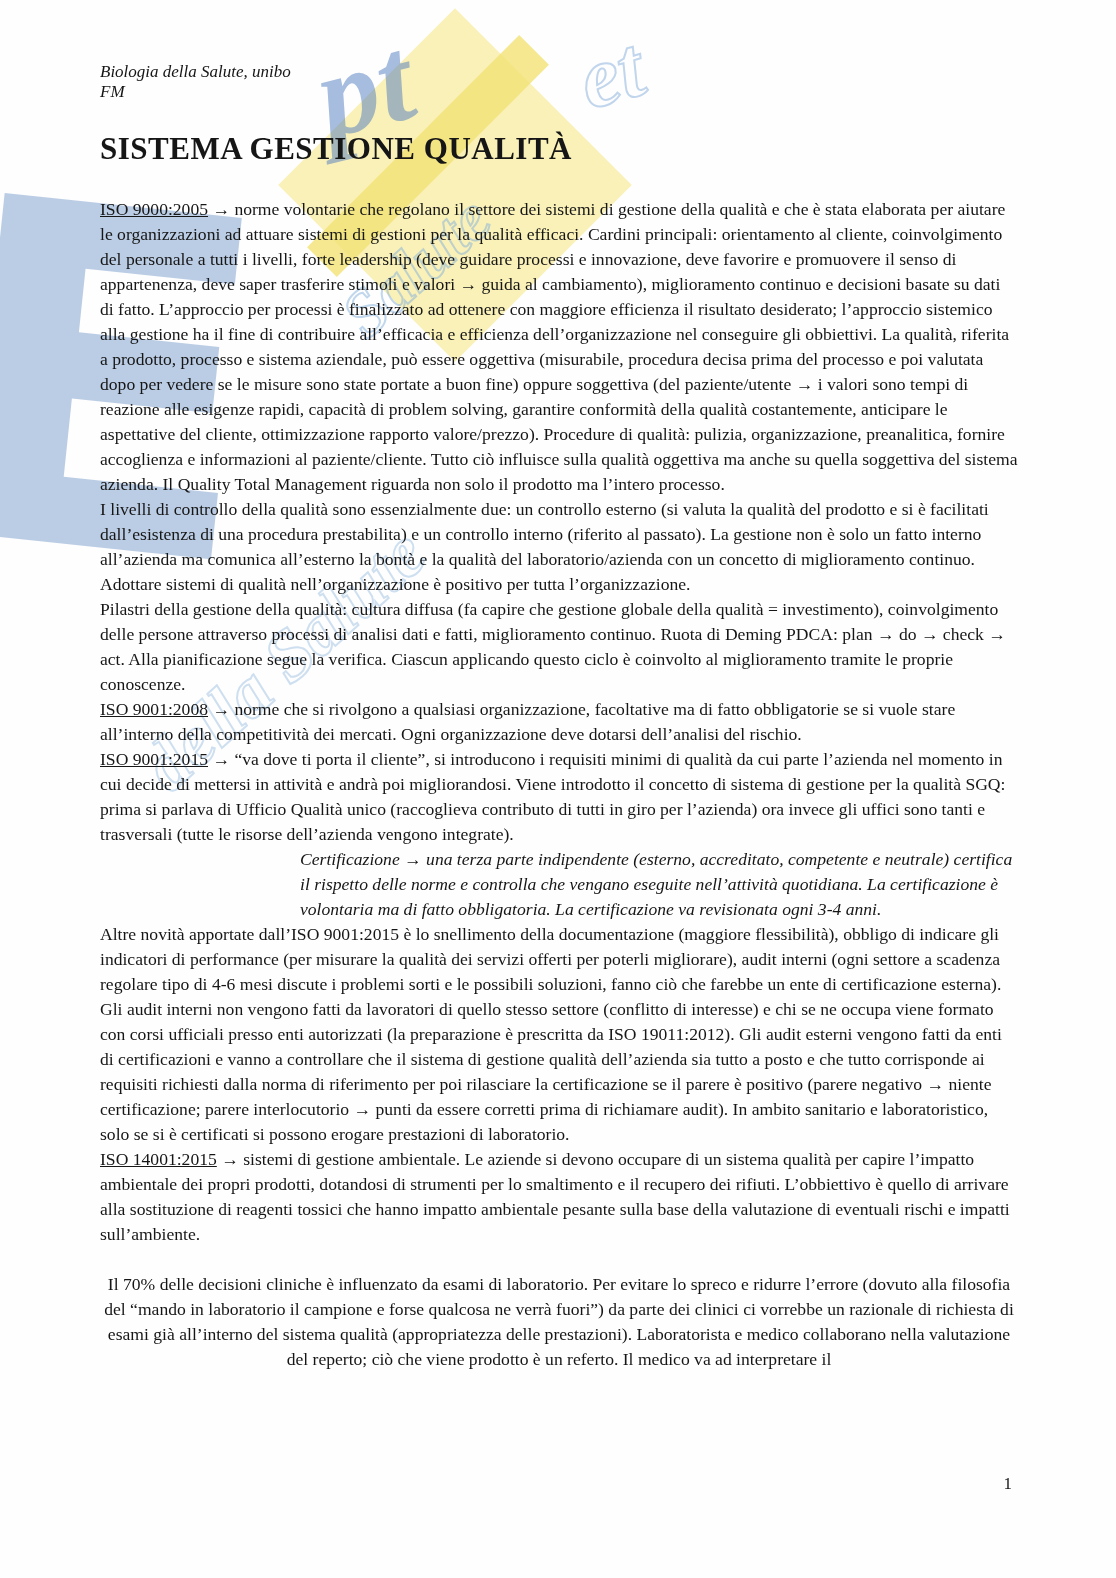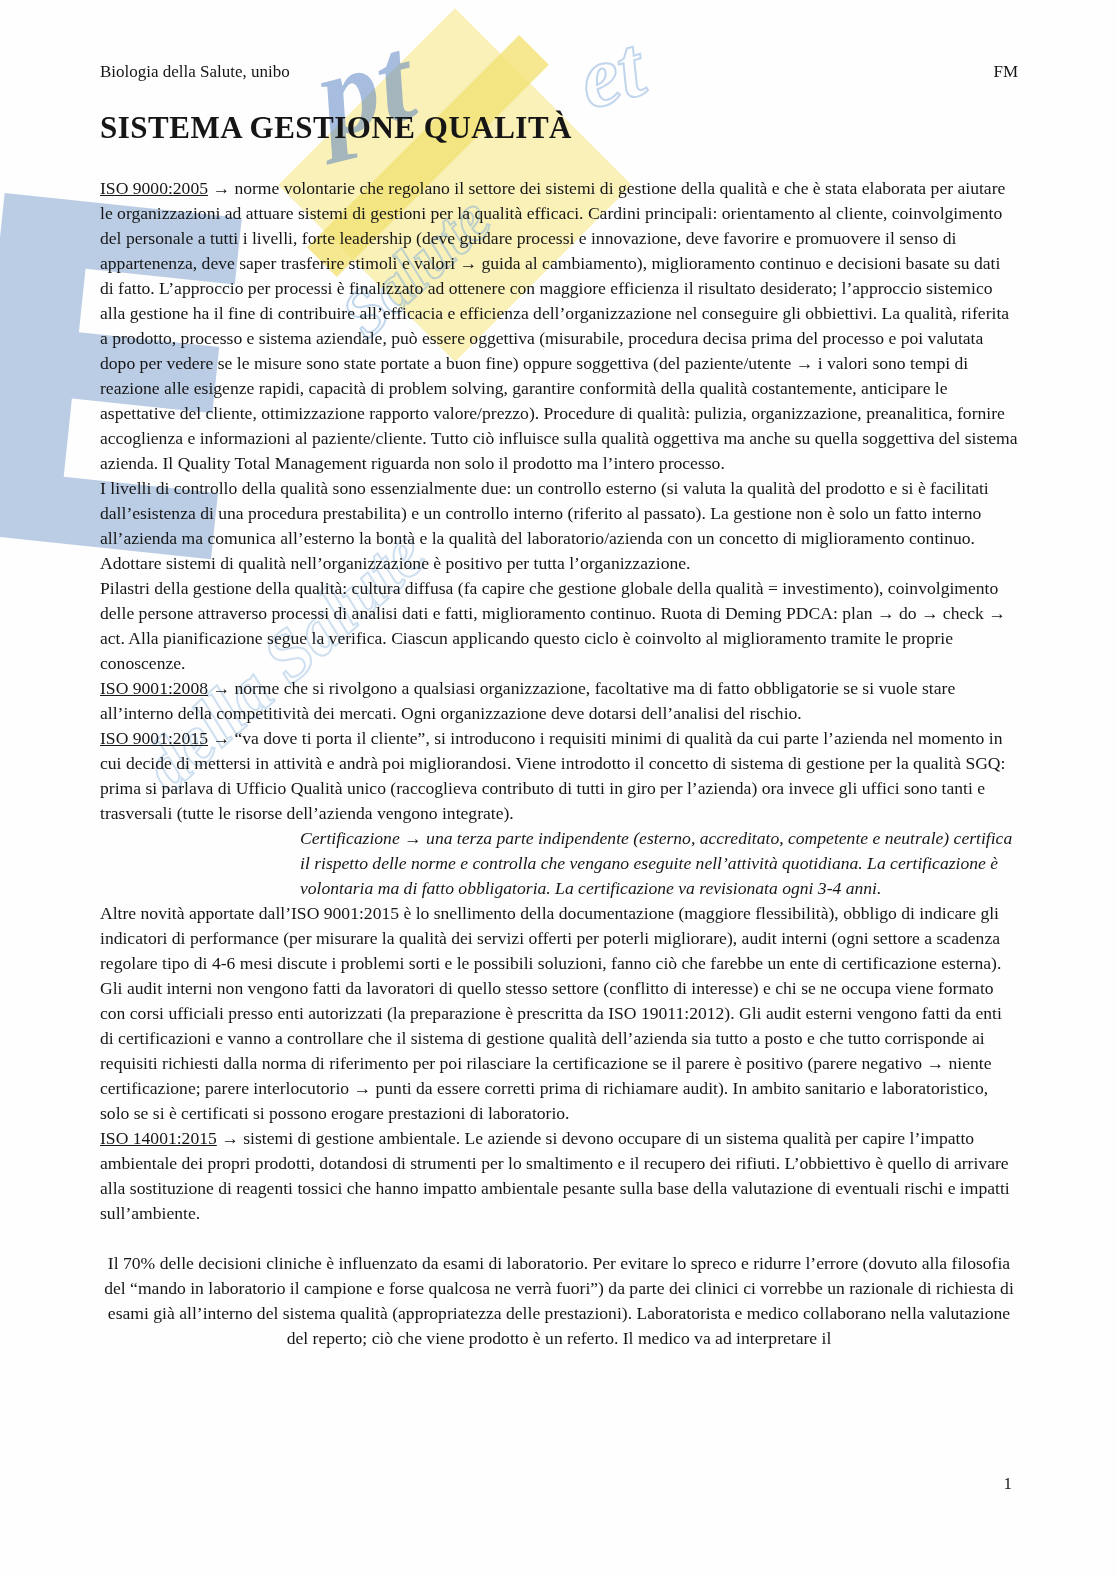--- a/index.html
+++ b/index.html
@@ -51,21 +51,21 @@
   .wm-outline-b{
     position:absolute;left:130px;top:750px;
     font-style:italic;font-weight:bold;font-size:72px;line-height:1;
     color:transparent;-webkit-text-stroke:2px rgba(140,180,222,.42);
     transform:rotate(-42deg);transform-origin:left top;
   }
   
   .content{position:relative;z-index:1;padding:62px 98px 0 100px;}
   .hdr{
     display:flex;justify-content:space-between;
-    font-size:17px;line-height:1.2;
+    font-style:italic;font-size:17px;line-height:1.2;flex-direction:column;
   }
   .title{
     margin:28px 0 30px 0;
     text-align:left;
     font-size:31px;font-weight:bold;letter-spacing:.5px;
   }
   .para{margin:0;font-size:17.6px;line-height:25px;text-align:left;}
   .para.indent{margin-left:200px;}
   .para.gap-before{margin-top:25px;text-align:center;}
   .b{font-weight:normal;margin-top:16px;}

